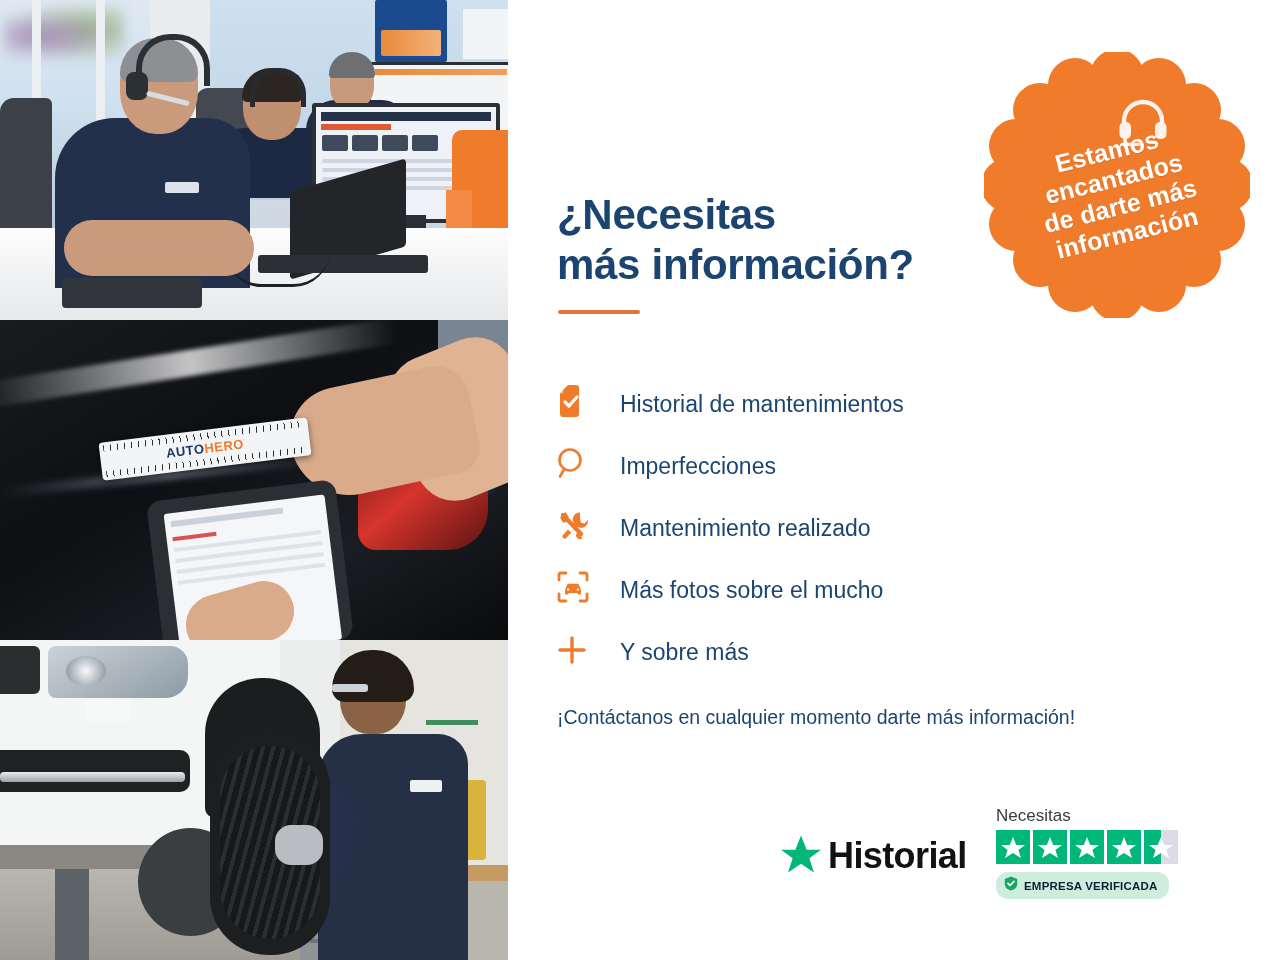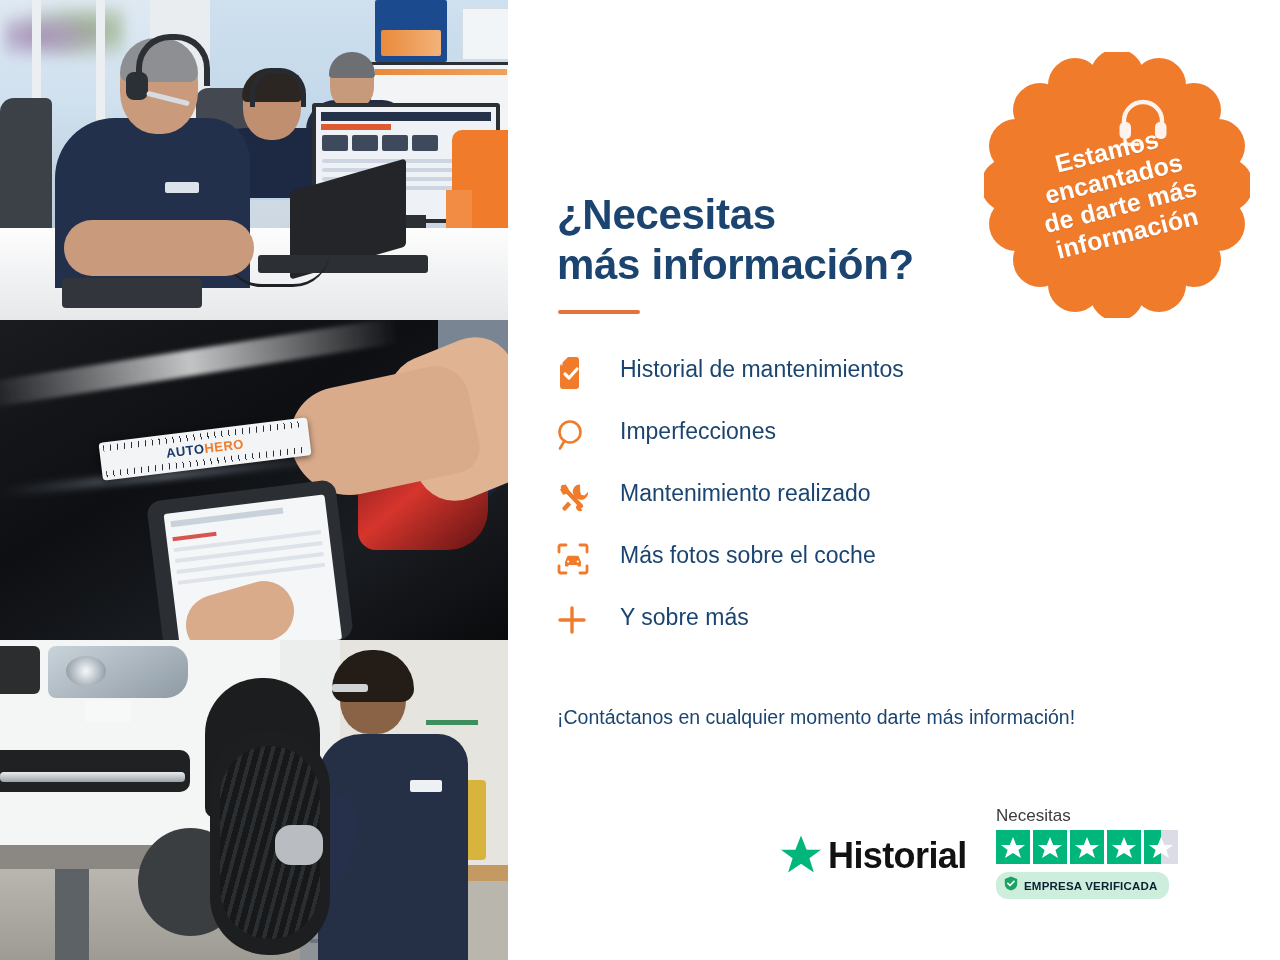--- a/index.html
+++ b/index.html
@@ -130,21 +130,21 @@
   .p3 .yellowpost{position:absolute;right:22px;top:140px;width:20px;height:80px;background:#d9b43c;border-radius:4px;}
 
   
   .content{position:absolute;left:508px;top:0;width:772px;height:960px;background:#fff;margin-top:44px;}
 
   .headline{position:absolute;left:49px;top:118px;width:420px;
      font-size:42px;line-height:1.18;font-weight:bold;color:#1b4570;letter-spacing:-.3px;}
   .rule{position:absolute;left:50px;top:266px;width:82px;height:4px;background:#e2743a;border-radius:2px;}
 
   .features{position:absolute;left:48px;top:312px;width:560px;}
-  .feature{display:flex;align-items:flex-start;height:62px;}
+  .feature{display:flex;align-items:flex-end;height:62px;}
   .feature .ic{width:46px;min-width:46px;display:flex;align-items:center;justify-content:flex-start;}
   .feature .lbl{font-size:23px;color:#1b4570;padding-left:18px;}
 
   .contact{position:absolute;left:49px;top:638px;width:680px;
      font-size:19.5px;line-height:1.62;color:#1b4570;}
 
   
   .badge{position:absolute;left:984px;top:52px;width:266px;height:266px;}
   .badge svg{position:absolute;left:0;top:0;}
   .badge .headset{position:absolute;left:50%;top:44px;transform:translateX(-50%);}
@@ -345,21 +345,21 @@
               <path d="M3 10 V4.5 a1.5 1.5 0 0 1 1.5 -1.5 H10"></path>
               <path d="M24 3 h5.5 A1.5 1.5 0 0 1 31 4.5 V10"></path>
               <path d="M31 24 v5.5 a1.5 1.5 0 0 1 -1.5 1.5 H24"></path>
               <path d="M10 31 H4.5 A1.5 1.5 0 0 1 3 29.5 V24"></path>
             </g>
             <path d="M9 20 l2 -5 a2 2 0 0 1 1.8 -1.2 h8.4 A2 2 0 0 1 23 15 l2 5 v3.6 a1 1 0 0 1 -1 1 h-1.6 a1 1 0 0 1 -1 -1 V23 h-8.8 v.6 a1 1 0 0 1 -1 1 H10 a1 1 0 0 1 -1 -1 z" fill="#ef7b2b"></path>
             <circle cx="12.2" cy="19.6" r="1.15" fill="#fff"></circle>
             <circle cx="21.8" cy="19.6" r="1.15" fill="#fff"></circle>
           </svg>
         </span>
-        <span class="lbl">Más fotos sobre el coche</span>
+        <span class="lbl">Más fotos sobre el mucho</span>
       </div>
 
       <div class="feature">
         <span class="ic">
           <svg width="32" height="32" viewBox="0 0 32 32">
             <g stroke="#ef7b2b" stroke-width="3.4" stroke-linecap="round">
               <line x1="16" y1="4" x2="16" y2="28"></line>
               <line x1="4" y1="16" x2="28" y2="16"></line>
             </g>
           </svg>

